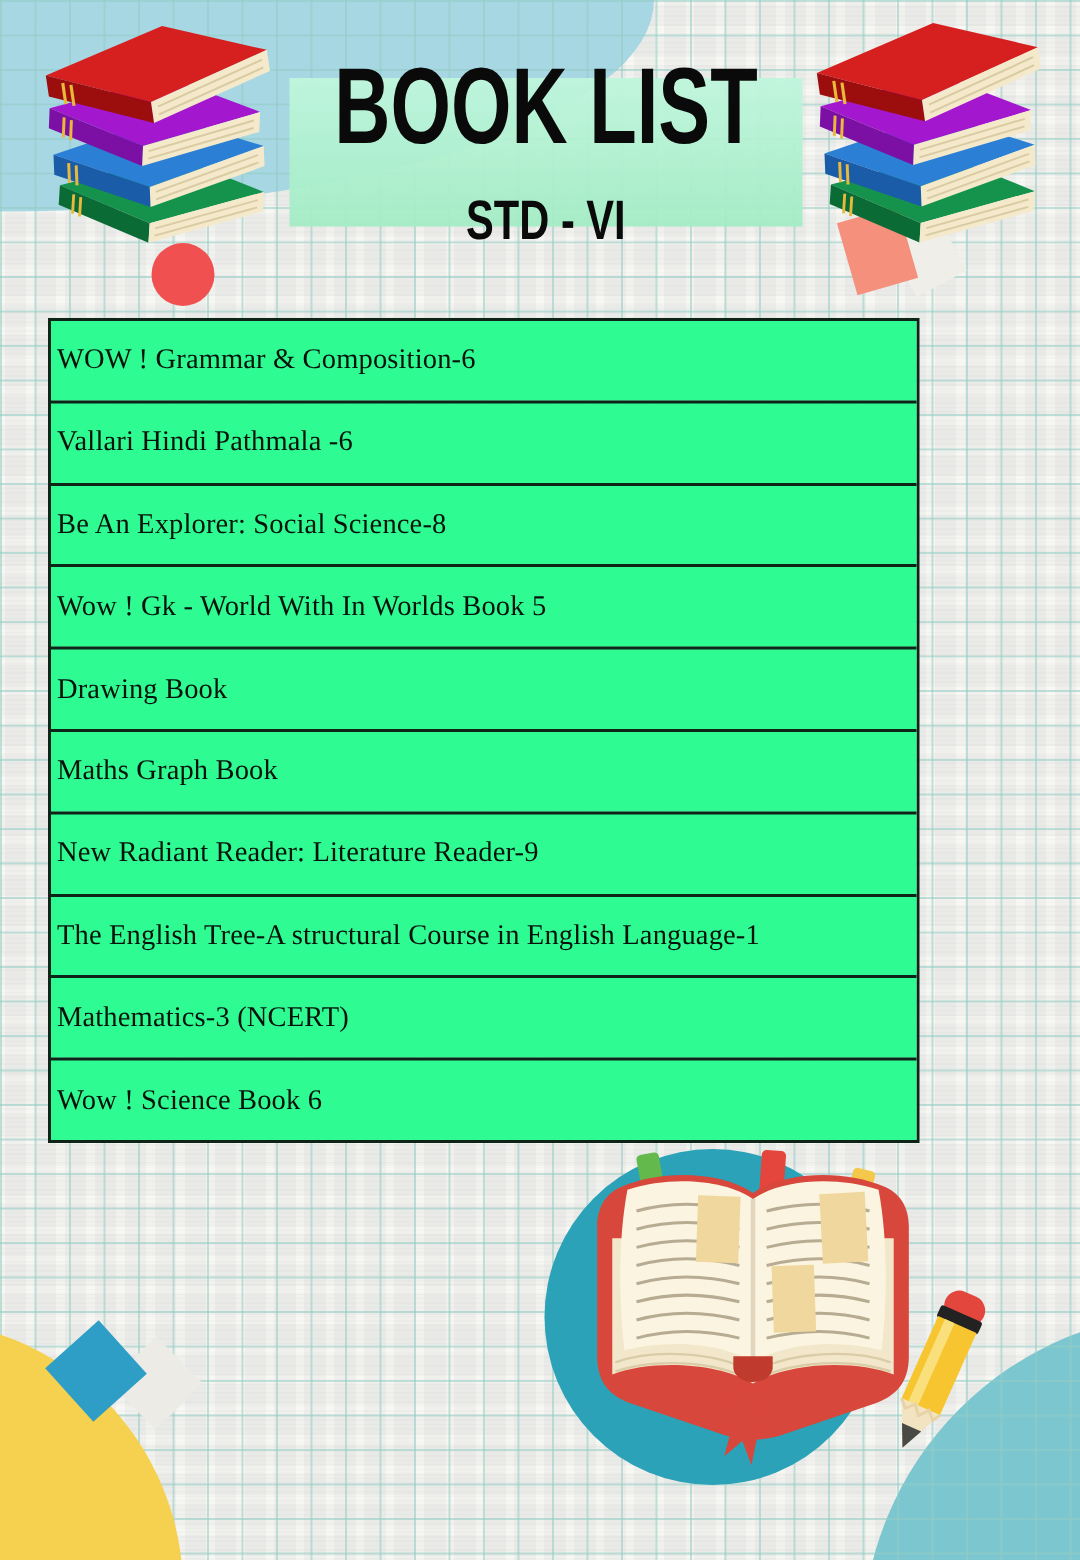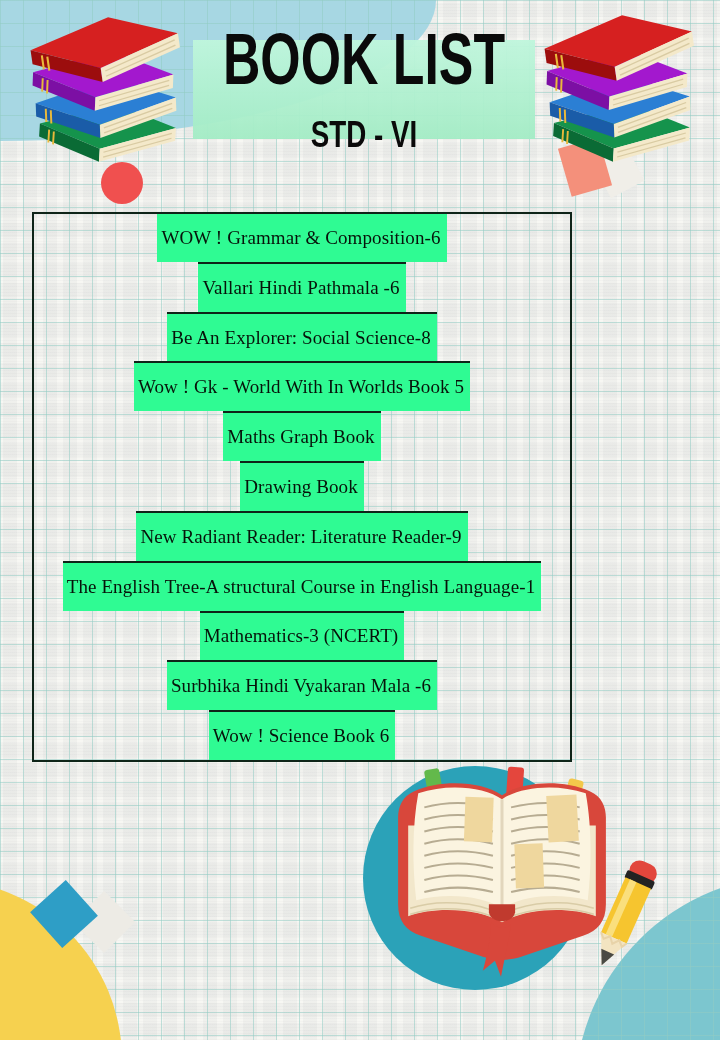--- a/index.html
+++ b/index.html
@@ -38,30 +38,30 @@
     transform:rotate(-28deg);z-index:3;}
   .para-salmon{left:564px;top:142px;width:42px;height:50px;background:var(--accent_salmon,#F4907B);
     transform:rotate(-16deg);z-index:4;}
   .circle-teal-book{left:363px;top:766px;width:224px;height:224px;border-radius:50%;
     background:var(--book_circle,#2BA2B8);z-index:4;}
   .open-book-svg{left:386px;top:764px;width:232px;height:234px;z-index:5;}
   .pencil-svg{left:594px;top:856px;width:60px;height:118px;z-index:5;transform:rotate(24deg);}
   .stack-left{left:20px;top:16px;width:168px;height:150px;z-index:6;}
   .stack-right{left:534px;top:14px;width:168px;height:152px;z-index:6;}
   
-  .banner{left:193px;top:40px;width:342px;height:99px;z-index:5;
+  .banner{left:193px;top:52px;width:342px;height:99px;z-index:5;
     background:linear-gradient(180deg, var(--banner_top,rgba(191,246,220,.95)), var(--banner_bottom,rgba(163,236,197,.95)));
     display:flex;flex-direction:column;align-items:center;justify-content:center;gap:26px;}
   .title{font-weight:bold;font-size:72px;line-height:62px;letter-spacing:0;
     transform:scaleX(.72);color:#0a0a0a;white-space:nowrap;}
   .subtitle{font-weight:bold;font-size:37px;line-height:34px;transform:scaleX(.75);
     color:#0a0a0a;margin-top:2px;white-space:nowrap;}
   
-  .booktable{left:32px;top:212px;width:540px;height:550px;z-index:7;
-    border:2px solid #0e2418;display:flex;flex-direction:column;box-sizing:border-box;align-items:center;}
+  .booktable{left:32px;top:212px;width:581px;height:550px;z-index:7;
+    border:2px solid #0e2418;display:flex;flex-direction:column;box-sizing:border-box;}
   .book-row{flex:1;background:var(--row_green,#2FFB93);border-top:2px solid #0e2418;
     display:flex;align-items:center;padding:0 6px 0 4px;overflow:hidden;}
   .book-row:first-child{border-top:none;}
   .book-row span{font-family:"Liberation Serif", serif;font-size:19px;color:#07130a;
     white-space:nowrap;letter-spacing:.1px;}
 </style>
 </head>
 <body>
 
 <div class="page">
@@ -134,36 +134,33 @@
       <div class="book-row">
       <span>Vallari Hindi Pathmala -6</span>
     </div>
       <div class="book-row">
       <span>Be An Explorer: Social Science-8</span>
     </div>
       <div class="book-row">
       <span>Wow ! Gk - World With In Worlds Book 5</span>
     </div>
       <div class="book-row">
+      <span>Drawing Book</span>
+    </div>
+      <div class="book-row">
       <span>Maths Graph Book</span>
     </div>
       <div class="book-row">
-      <span>Drawing Book</span>
-    </div>
-      <div class="book-row">
       <span>New Radiant Reader: Literature Reader-9</span>
     </div>
       <div class="book-row">
       <span>The English Tree-A structural Course in English Language-1</span>
     </div>
       <div class="book-row">
       <span>Mathematics-3 (NCERT)</span>
-    </div>
-      <div class="book-row">
-      <span>Surbhika Hindi Vyakaran Mala -6</span>
     </div>
       <div class="book-row">
       <span>Wow ! Science Book 6</span>
     </div>
     </div>
 
   <div class="abs circle-teal-book"></div>
   <svg class="abs open-book-svg" viewBox="0 0 230 230">
 
     <rect x="40" y="4" width="15" height="30" rx="3" fill="#63B94B" transform="rotate(-10 47 19)"></rect>

